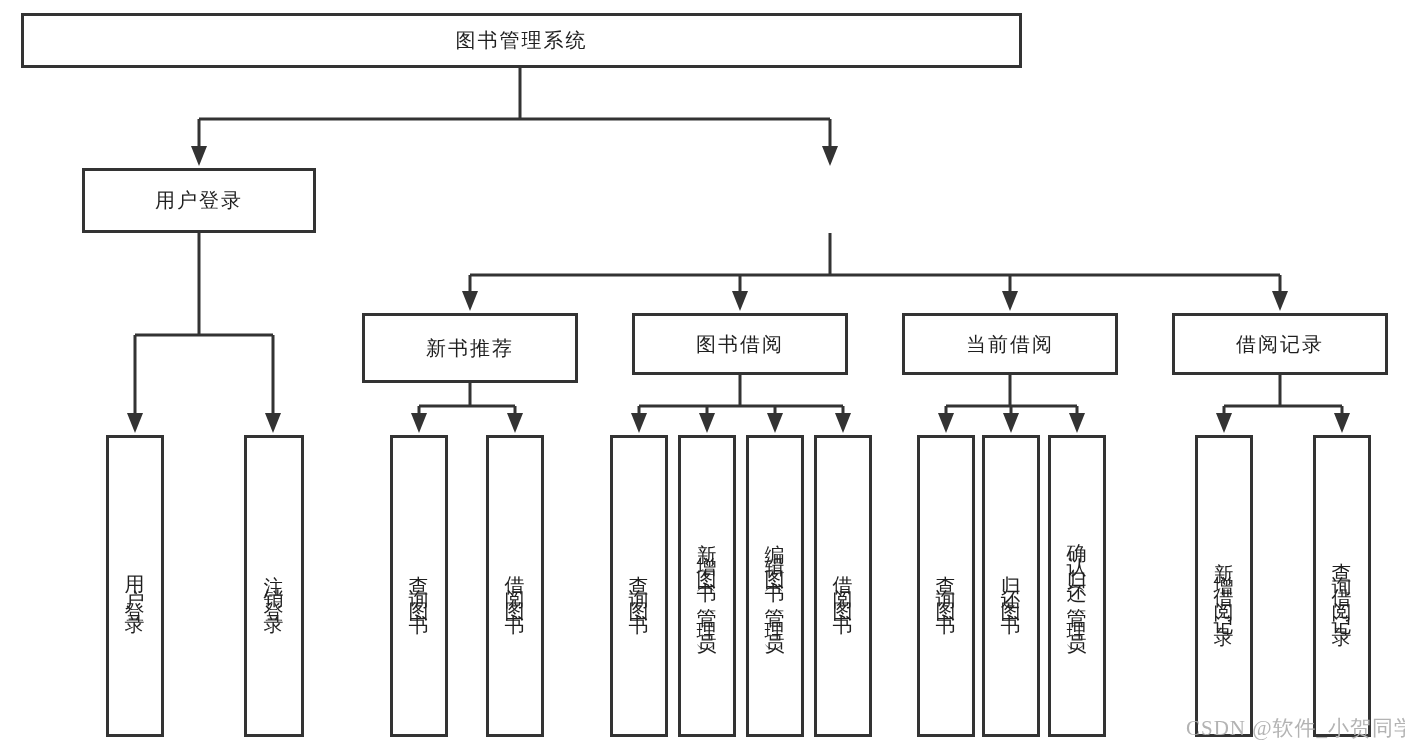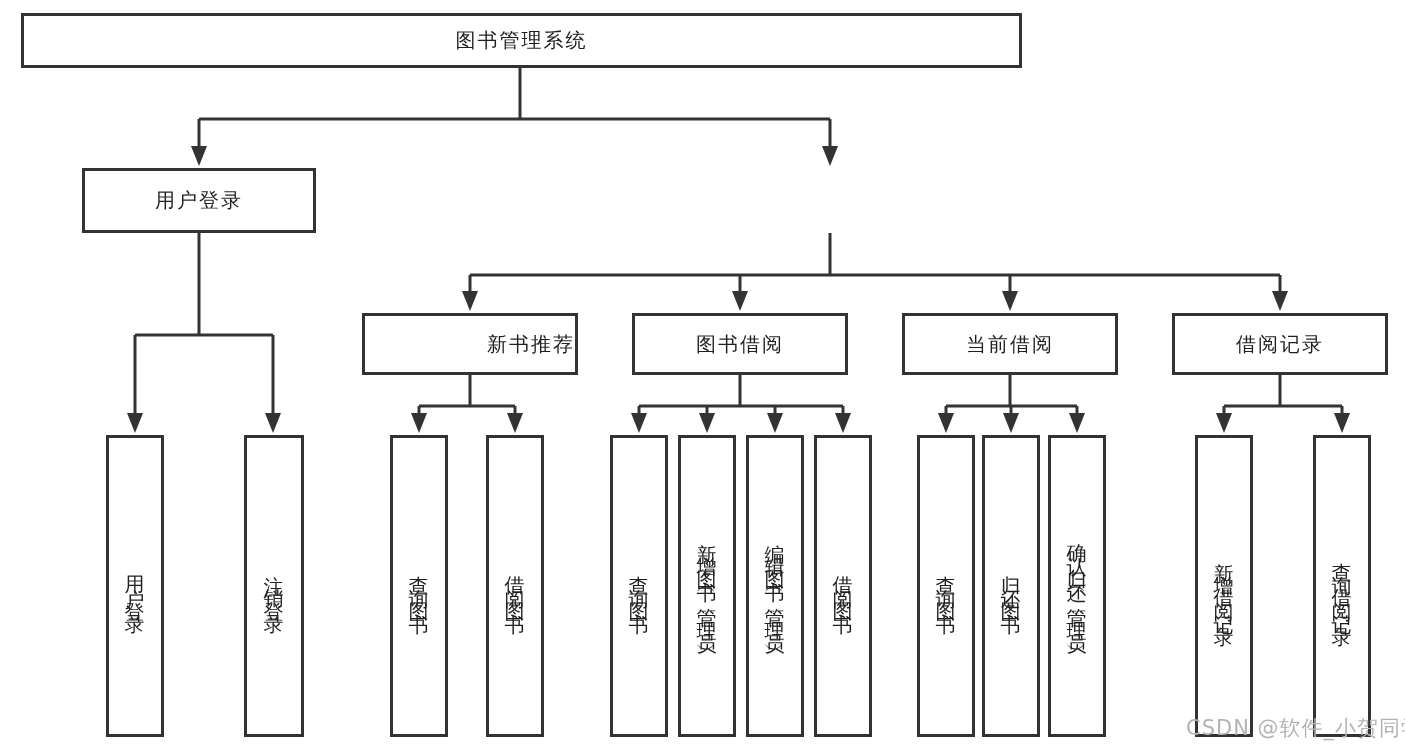--- a/index.html
+++ b/index.html
@@ -7,20 +7,21 @@
     padding: 0;
     background: #ffffff;
     font-family: "DejaVu Sans", "Liberation Sans", sans-serif;
   }
   #canvas {
     position: relative;
     width: 1405px;
     height: 747px;
     background: #ffffff;
     overflow: hidden;
+    font-family: Liberation Serif, serif;
   }
   #connectors {
     position: absolute;
     left: 0; top: 0;
     width: 1405px; height: 747px;
     z-index: 1;
   }
   .node {
     position: absolute;
     box-sizing: border-box;
@@ -113,21 +114,21 @@
   </svg>
 
   <div class="node" style="left:21px; top:13px; width:1001px; height:55px;">
     <span class="lbl">图书管理系统</span>
   </div>
 
   <div class="node" style="left:82px; top:168px; width:234px; height:65px;">
     <span class="lbl">用户登录</span>
   </div>
 
-  <div class="node" style="left:362px; top:313px; width:216px; height:62px;justify-content:flex-end;">
+  <div class="node" style="left:362px; top:313px; width:216px; height:70px;">
     <span class="lbl">新书推荐</span>
   </div>
   <div class="node" style="left:902px; top:313px; width:216px; height:62px;">
     <span class="lbl">当前借阅</span>
   </div>
   <div class="node" style="left:632px; top:313px; width:216px; height:62px;">
     <span class="lbl">图书借阅</span>
   </div>
   <div class="node" style="left:1172px; top:313px; width:216px; height:62px;">
     <span class="lbl">借阅记录</span>

